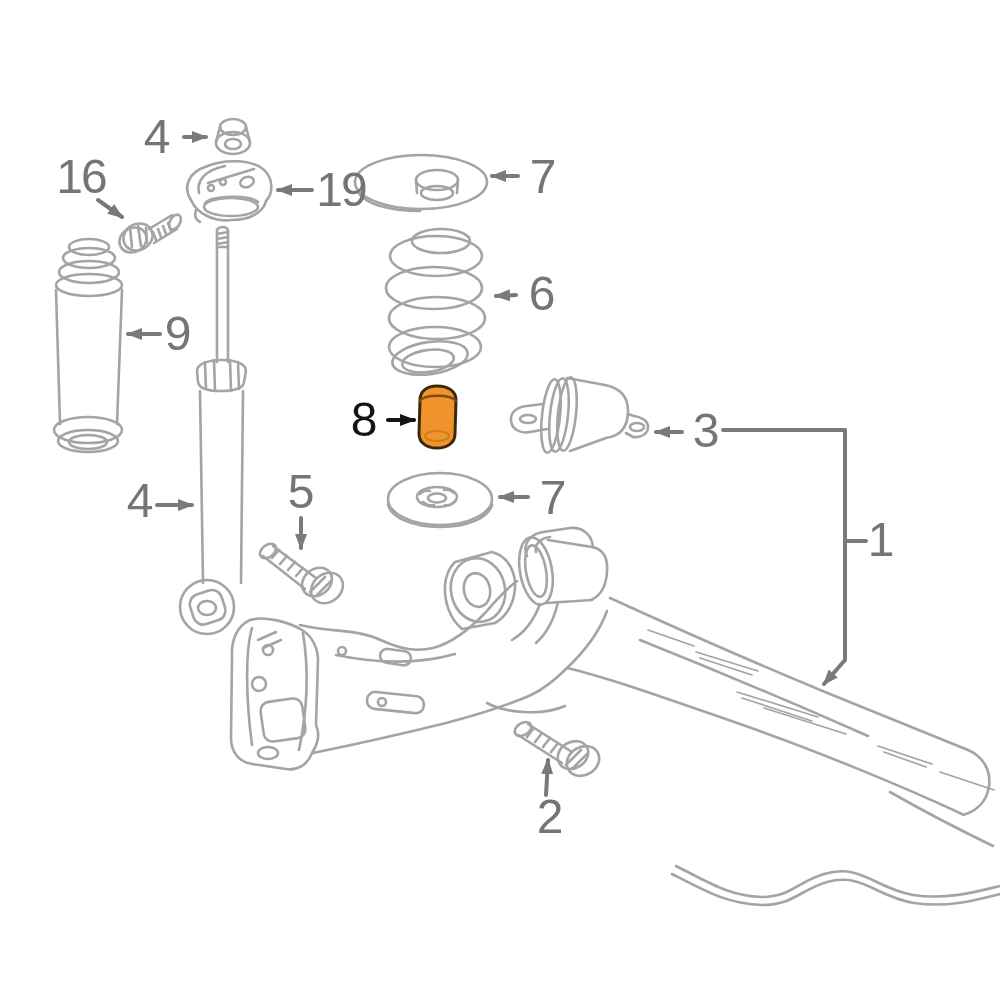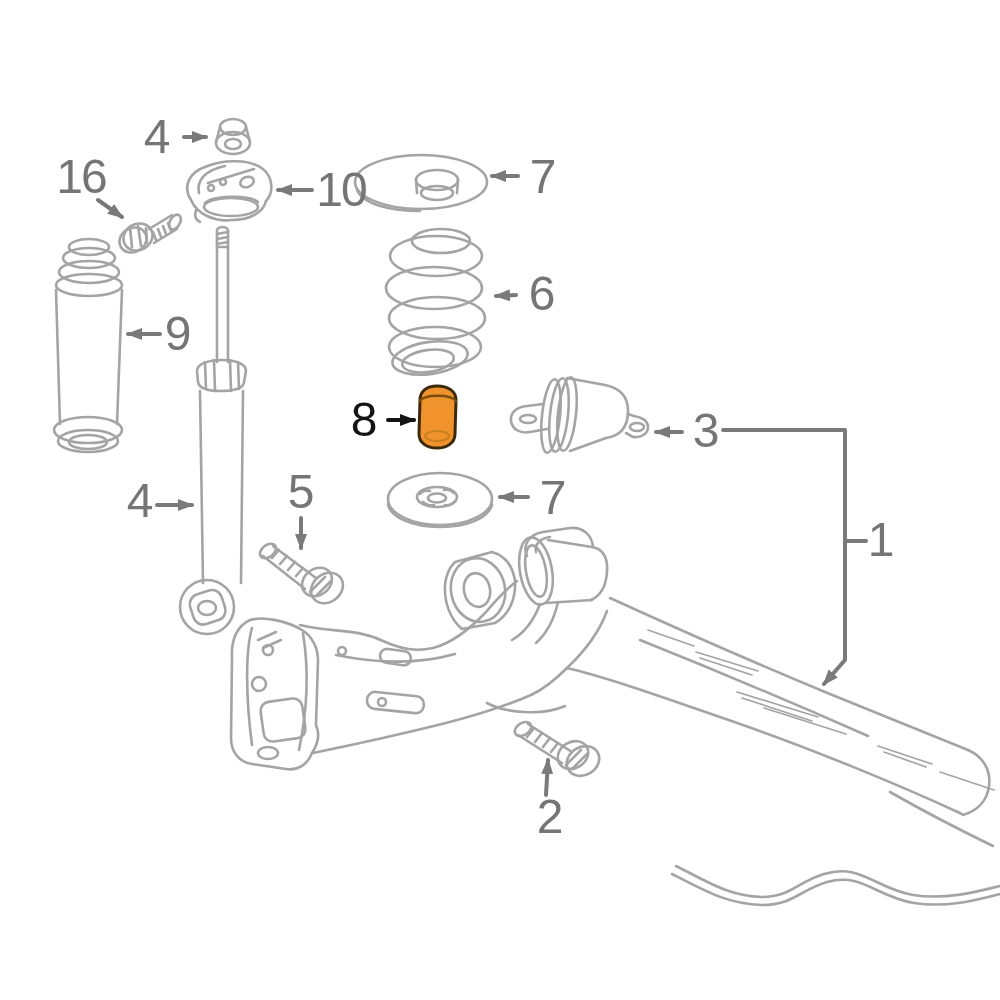--- a/index.html
+++ b/index.html
@@ -225,17 +225,17 @@
   <div class="part-label l1">1</div>
   <div class="part-label l2">2</div>
   <div class="part-label l3">3</div>
   <div class="part-label l4">4</div>
   <div class="part-label l5">5</div>
   <div class="part-label l6">6</div>
   <div class="part-label l7a">7</div>
   <div class="part-label l7b">7</div>
   <div class="part-label l8 hl">8</div>
   <div class="part-label l9">9</div>
-  <div class="part-label l10">10</div>
+  <div class="part-label l10">19</div>
   <div class="part-label l11">16</div>
   <div class="part-label l12">4</div>
 
 </div>
 
 </body></html>

